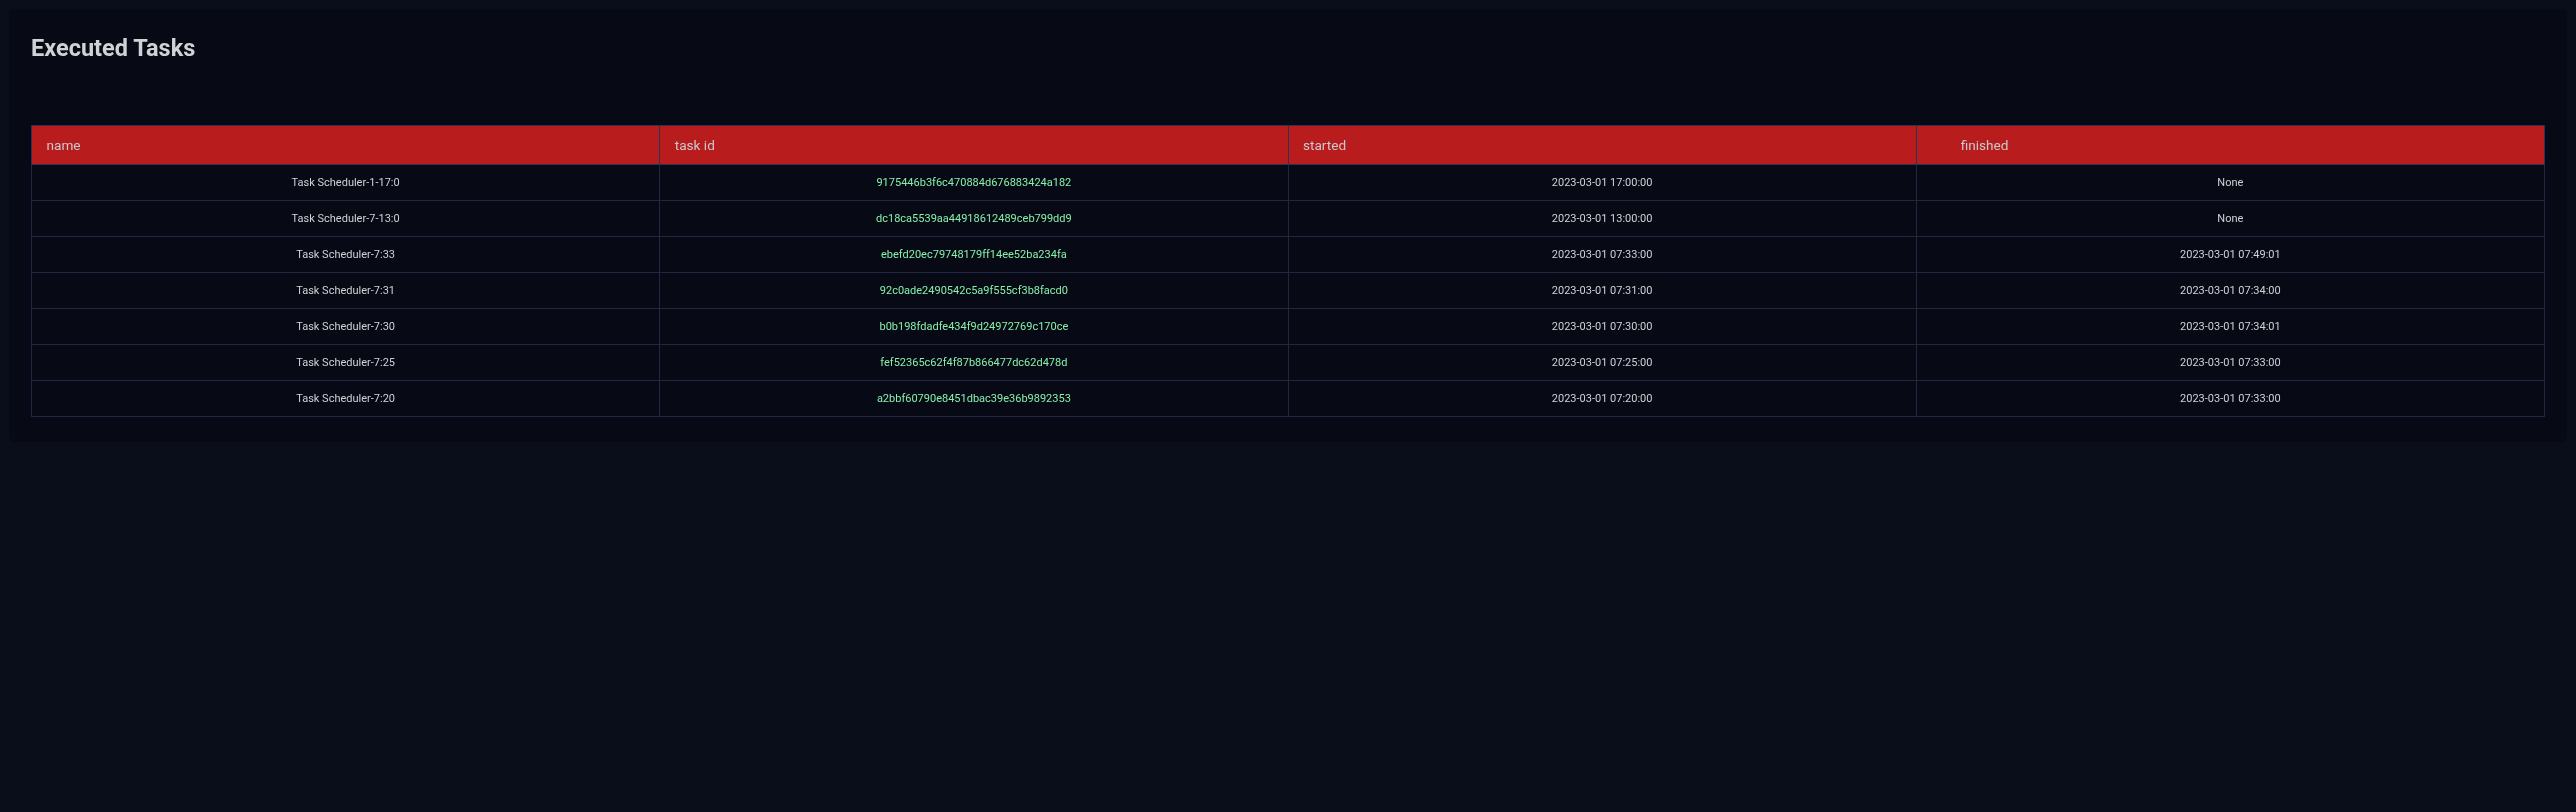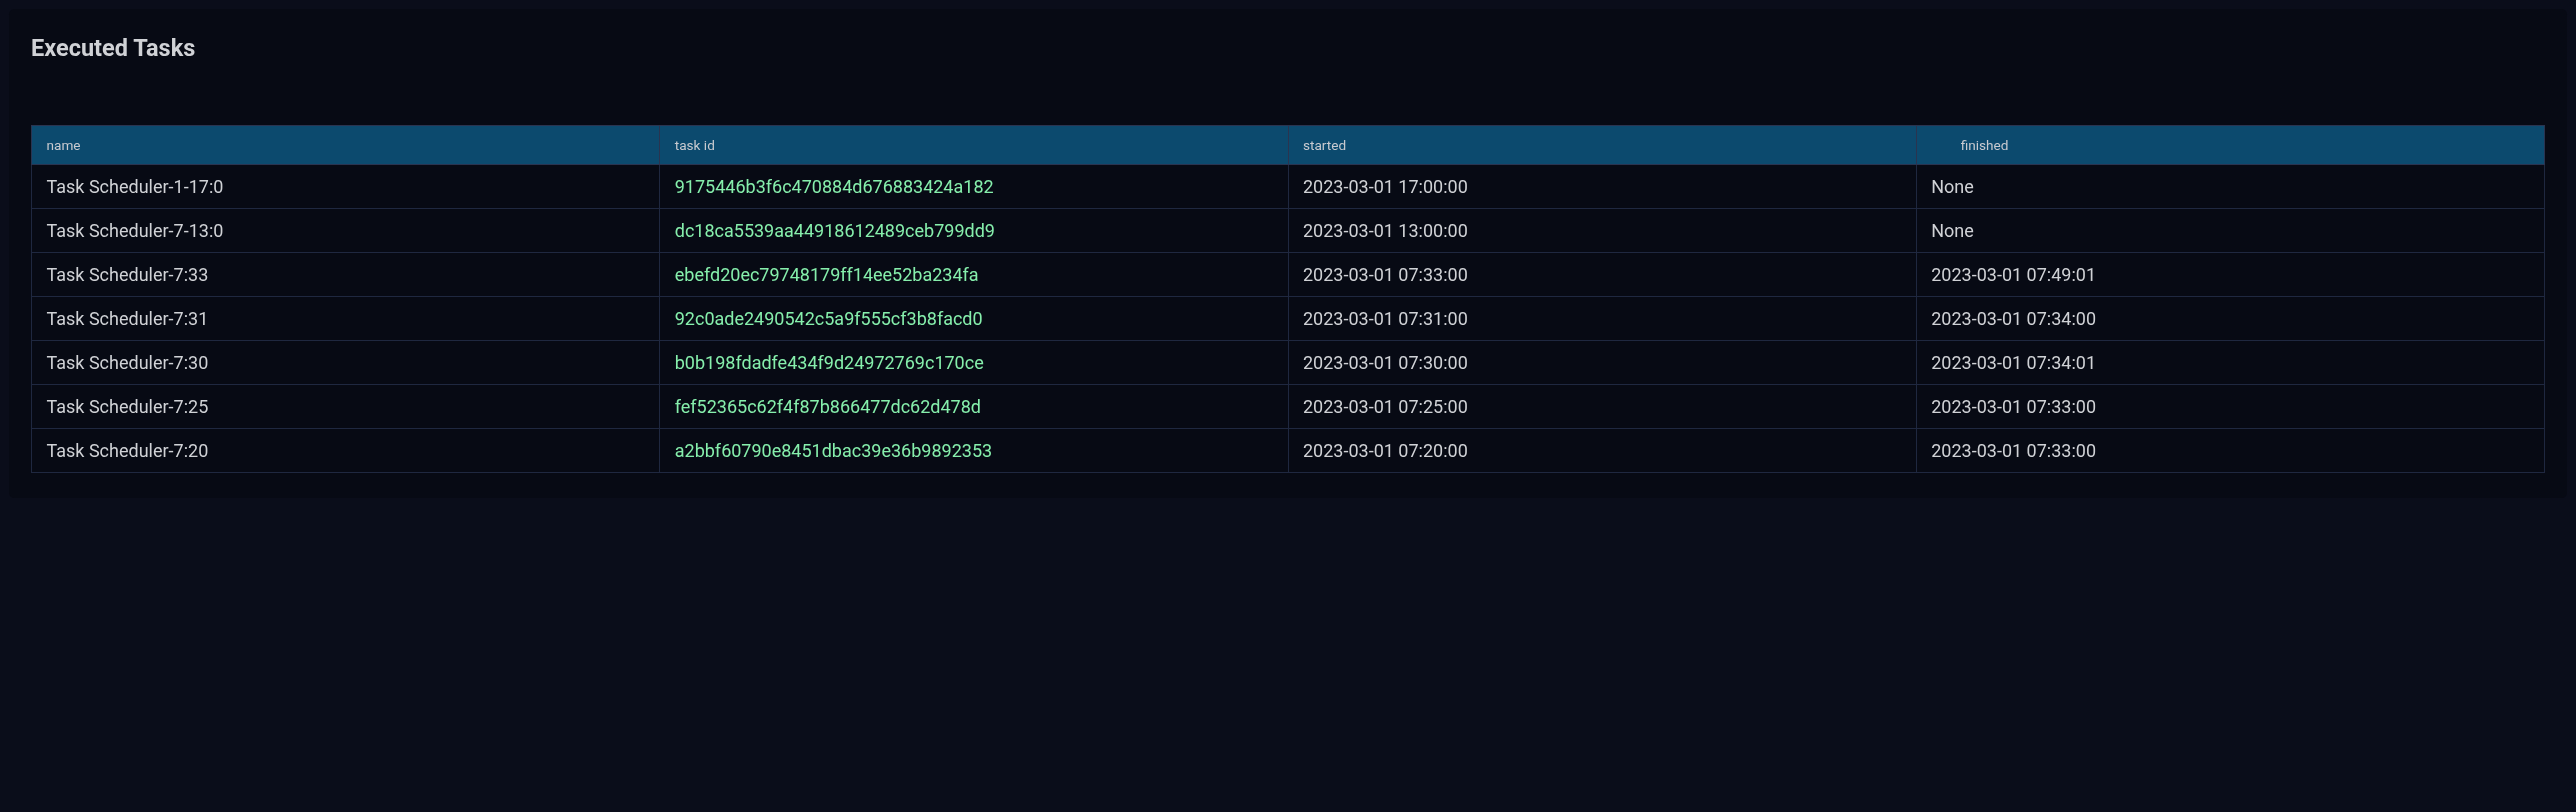--- a/index.html
+++ b/index.html
@@ -24,33 +24,33 @@
       font-weight: 700;
       color: #d0d2d6;
       margin-bottom: 63px;
     }
     table {
       width: 100%;
       border-collapse: collapse;
       border: 0.9px solid #2a3450;
     }
     thead tr {
-      background-color: #0c4a6e;
+      background-color: #b91c1c;
     }
     th {
       text-align: left;
       font-weight: 400;
       font-size: 13.6px;
       color: #c8cad0;
       padding: 11px 14.5px;
       border: 0.9px solid #2a3450;
     }
     td {
-      text-align: left;
-      font-size: 18px;
+      text-align: center;
+      font-size: 11px;
       color: #d0d2d6;
       padding: 11px 14.5px;
       border: 0.9px solid #1f2840;
       vertical-align: middle;
     }
     td.link-cell {
       color: #86efac;
     }
     .col-name {
       width: 25%;

